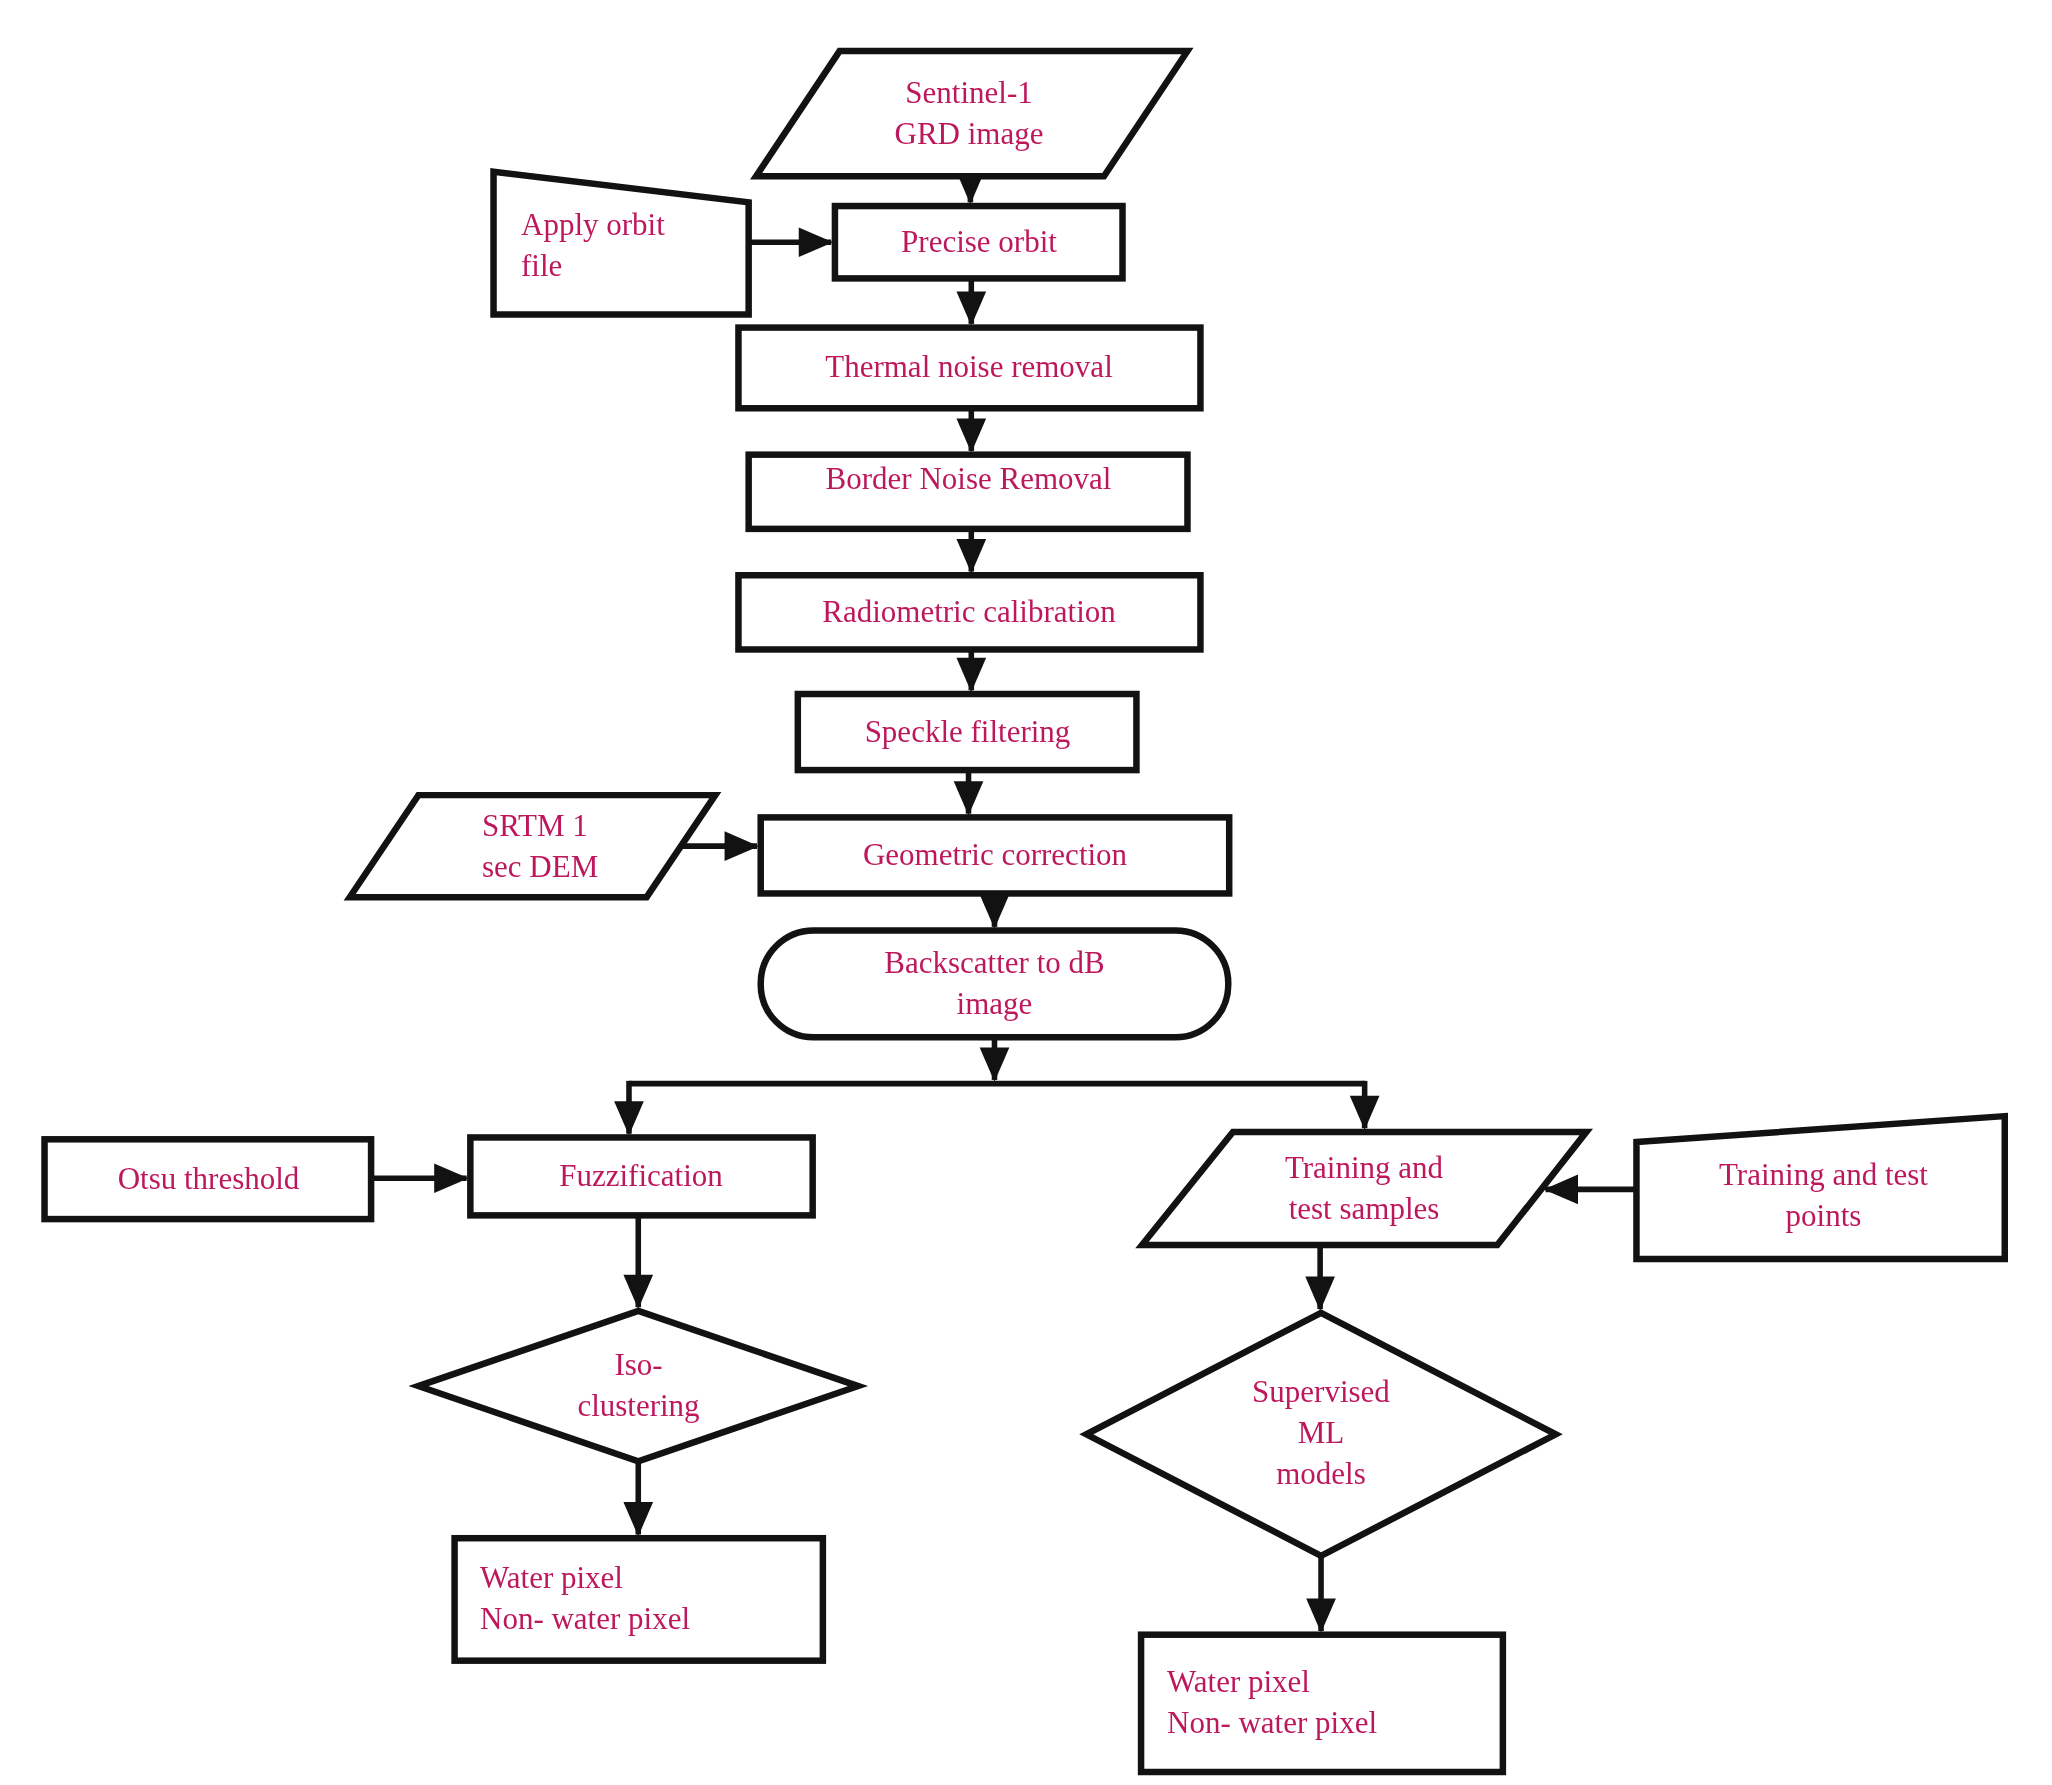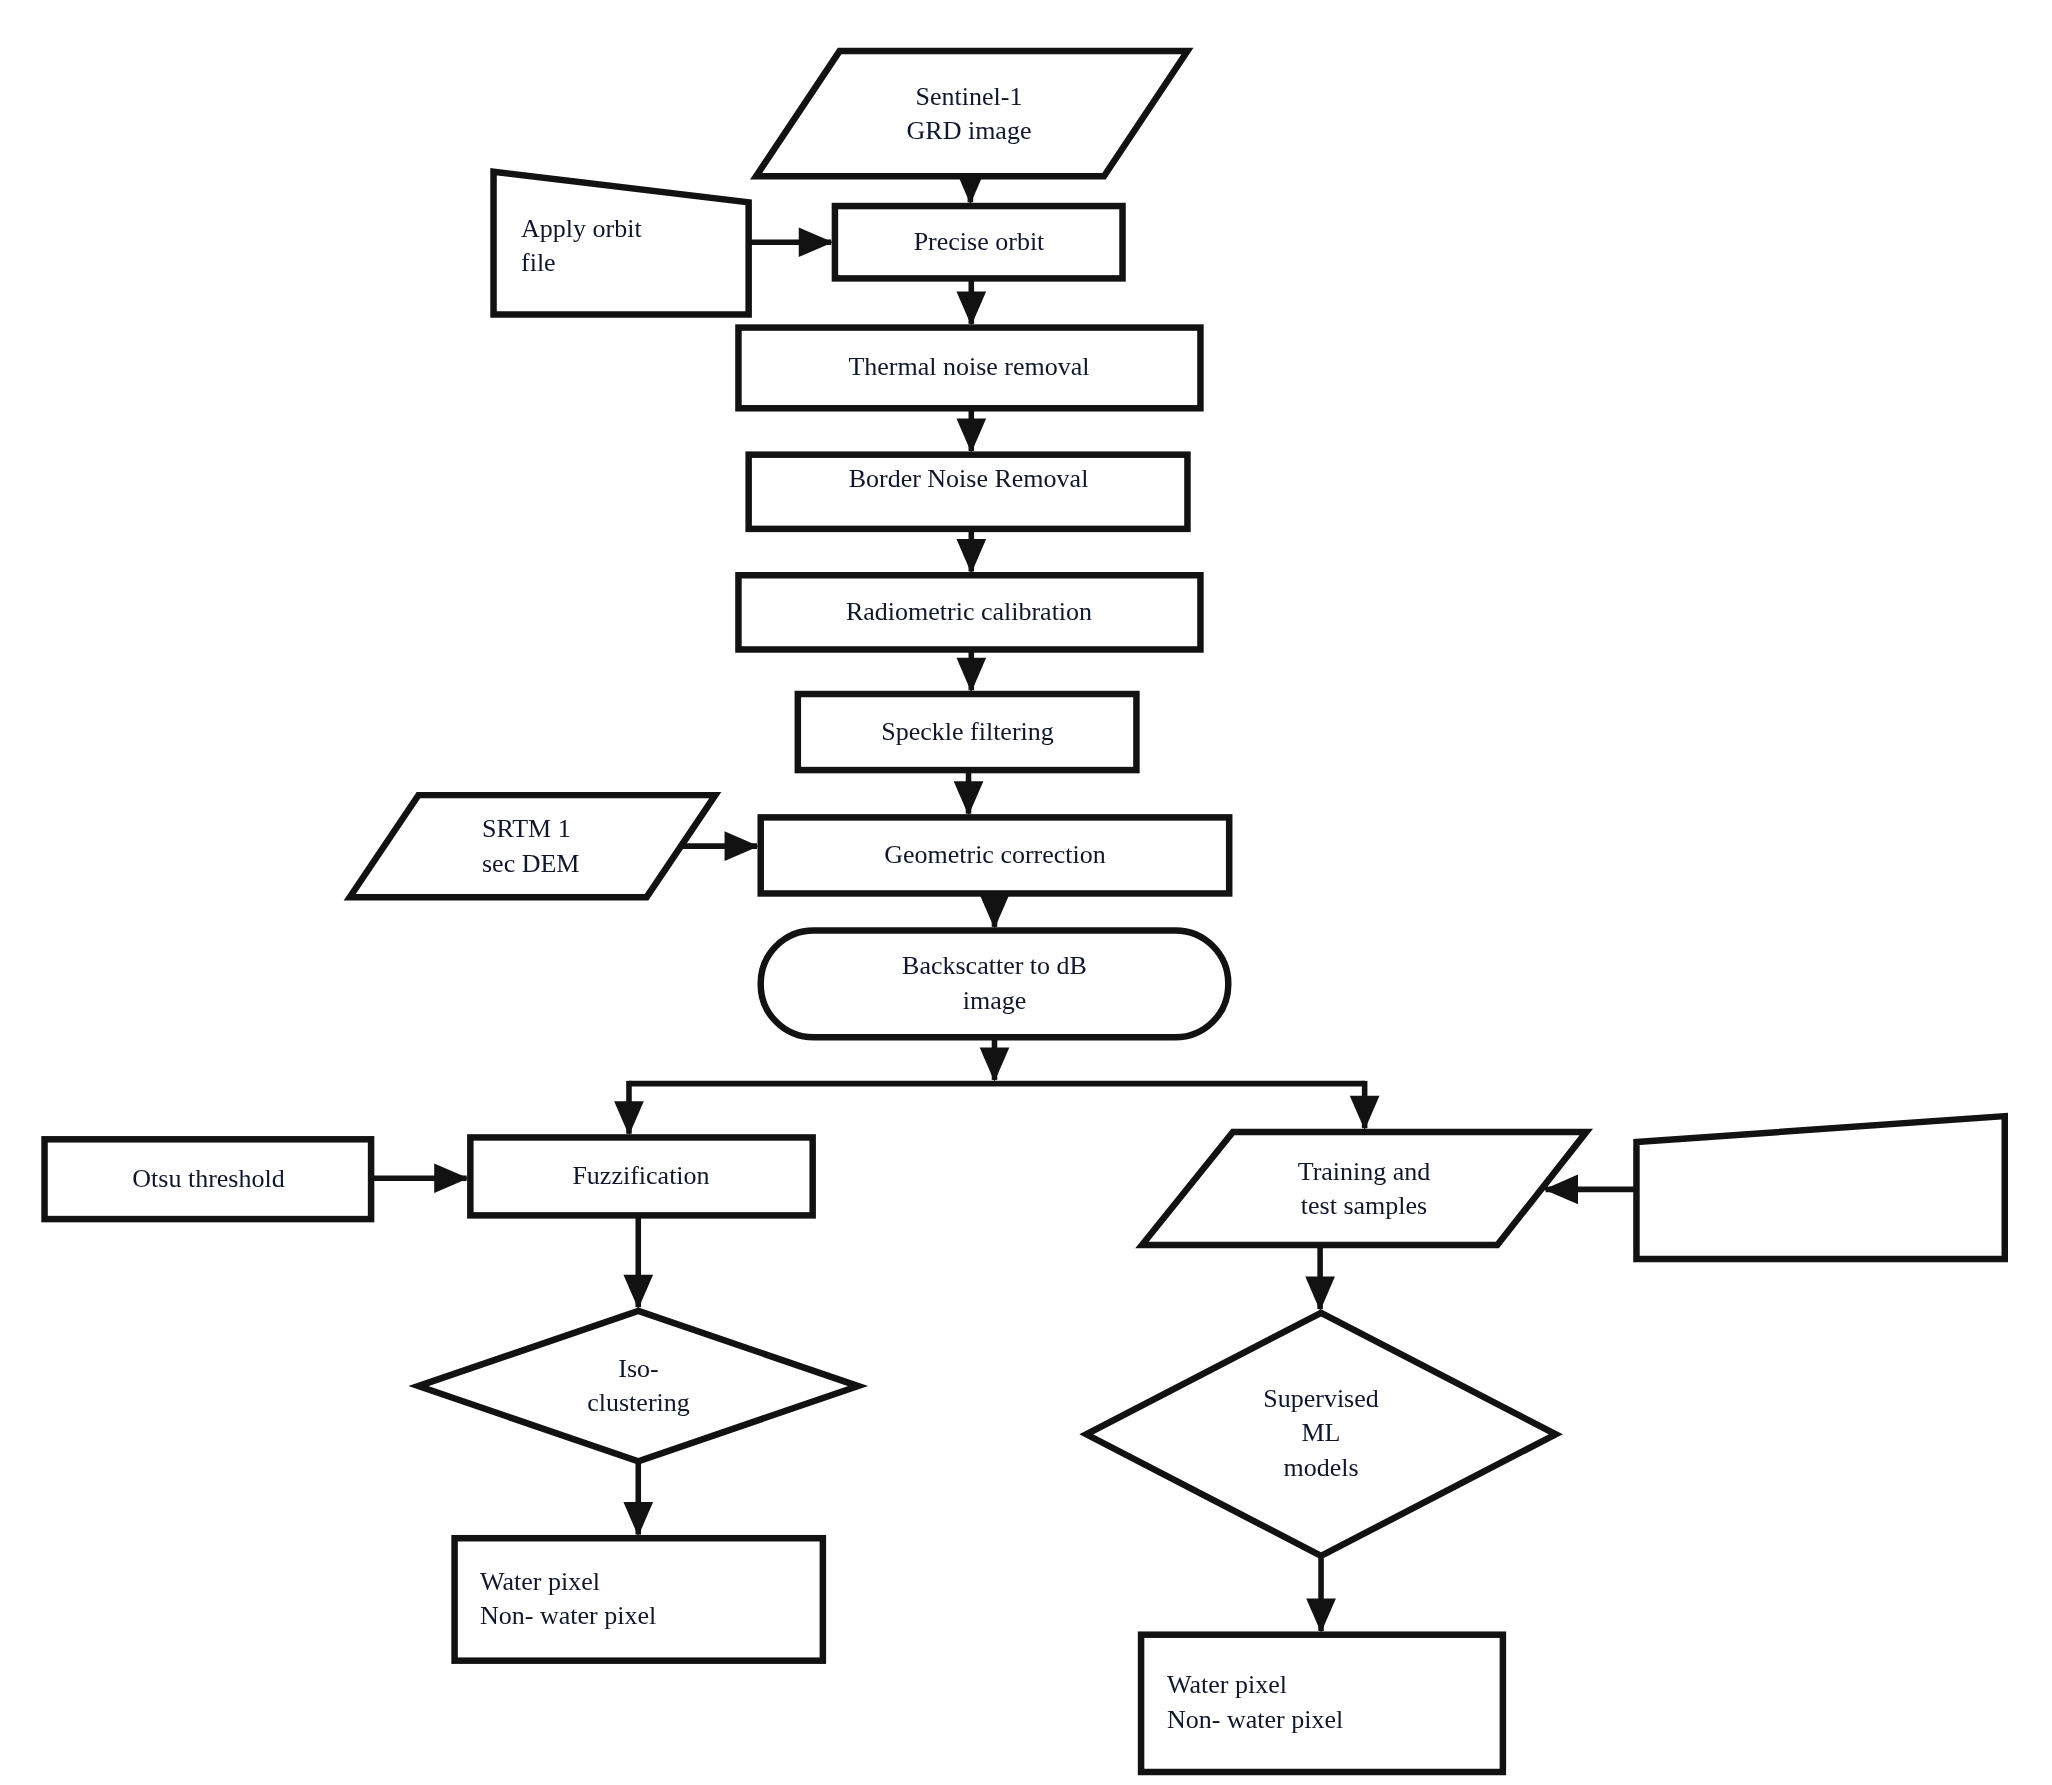--- a/index.html
+++ b/index.html
@@ -12,23 +12,23 @@
     color: #111111;
   }
   .diagram-svg { position: absolute; left: 0; top: 0; }
   .node-label {
     position: absolute;
     display: flex;
     align-items: center;
     justify-content: center;
     text-align: center;
     white-space: pre-line;
-    font-size: 26px;
+    font-size: 31px;
     line-height: 1.32;
-    color: #0f172a;
+    color: #be185d;
     pointer-events: none;
   }
   .node-label.left {
     justify-content: flex-start;
     text-align: left;
   }
   .shape { fill: #ffffff; stroke: #121212; stroke-width: 7; }
   .conn  { fill: none; stroke: #121212; stroke-width: 6; }
 </style>
 </head>
@@ -98,20 +98,22 @@
 image</div>
   <div class="node-label" style="left:761px;  top:817px;  width:468px; height:76px;">Geometric correction</div>
   <div class="node-label" style="left:45px;   top:1139px; width:327px; height:80px;">Otsu threshold</div>
   <div class="node-label" style="left:470px;  top:1137px; width:342px; height:78px;">Fuzzification</div>
   <div class="node-label" style="left:453px;  top:1321px; width:371px; height:130px;">Iso-
 clustering</div>
   <div class="node-label left" style="left:480px; top:1538px; width:342px; height:122px;">Water pixel
 Non- water pixel</div>
   <div class="node-label" style="left:1197px; top:1137px; width:334px; height:104px;">Training and
 test samples</div>
+  <div class="node-label" style="left:1642px; top:1139px; width:363px; height:113px;">Training and test
+points</div>
   <div class="node-label" style="left:1154px; top:1328px; width:334px; height:211px;">Supervised
 ML
 models</div>
   <div class="node-label left" style="left:1167px; top:1634px; width:336px; height:137px;">Water pixel
 Non- water pixel</div>
 
 </div>
 
 
 </body></html>

